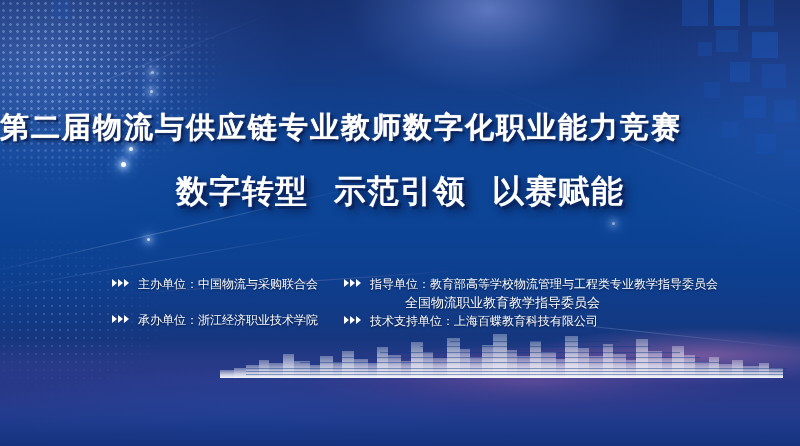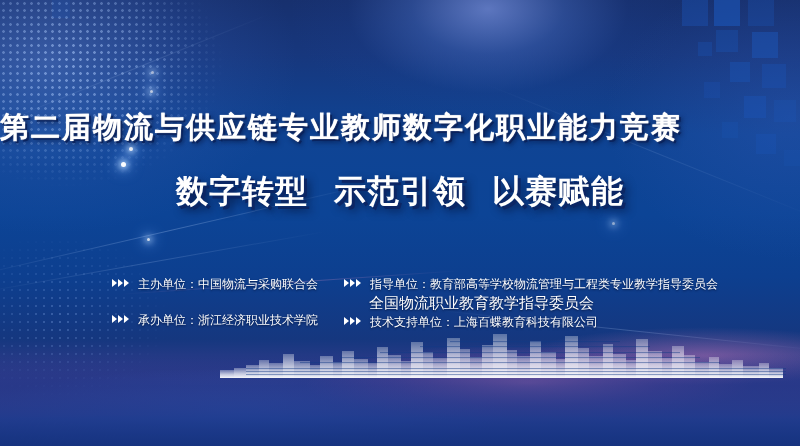--- a/index.html
+++ b/index.html
@@ -169,22 +169,22 @@
     width:0;height:0;display:block;
     border-top:4px solid transparent;
     border-bottom:4px solid transparent;
     border-left:5px solid #ffffff;
   }
   .cred-txt{
     font-size:12px;color:#ffffff;white-space:nowrap;
     text-shadow:0 1px 2px rgba(0,15,50,.8);
   }
   .cred-sub{
-    font-size:15px;color:#ffffff;white-space:nowrap;
-    margin-left:25px;
+    font-size:13px;color:#ffffff;white-space:nowrap;
+    margin-left:61px;
     text-shadow:0 1px 2px rgba(0,15,50,.8);
   }
 </style>
 </head>
 <body>
 
 <div id="banner">
 
   <div class="layer bg-base"></div>
   <div class="layer bg-glow-left"></div>

